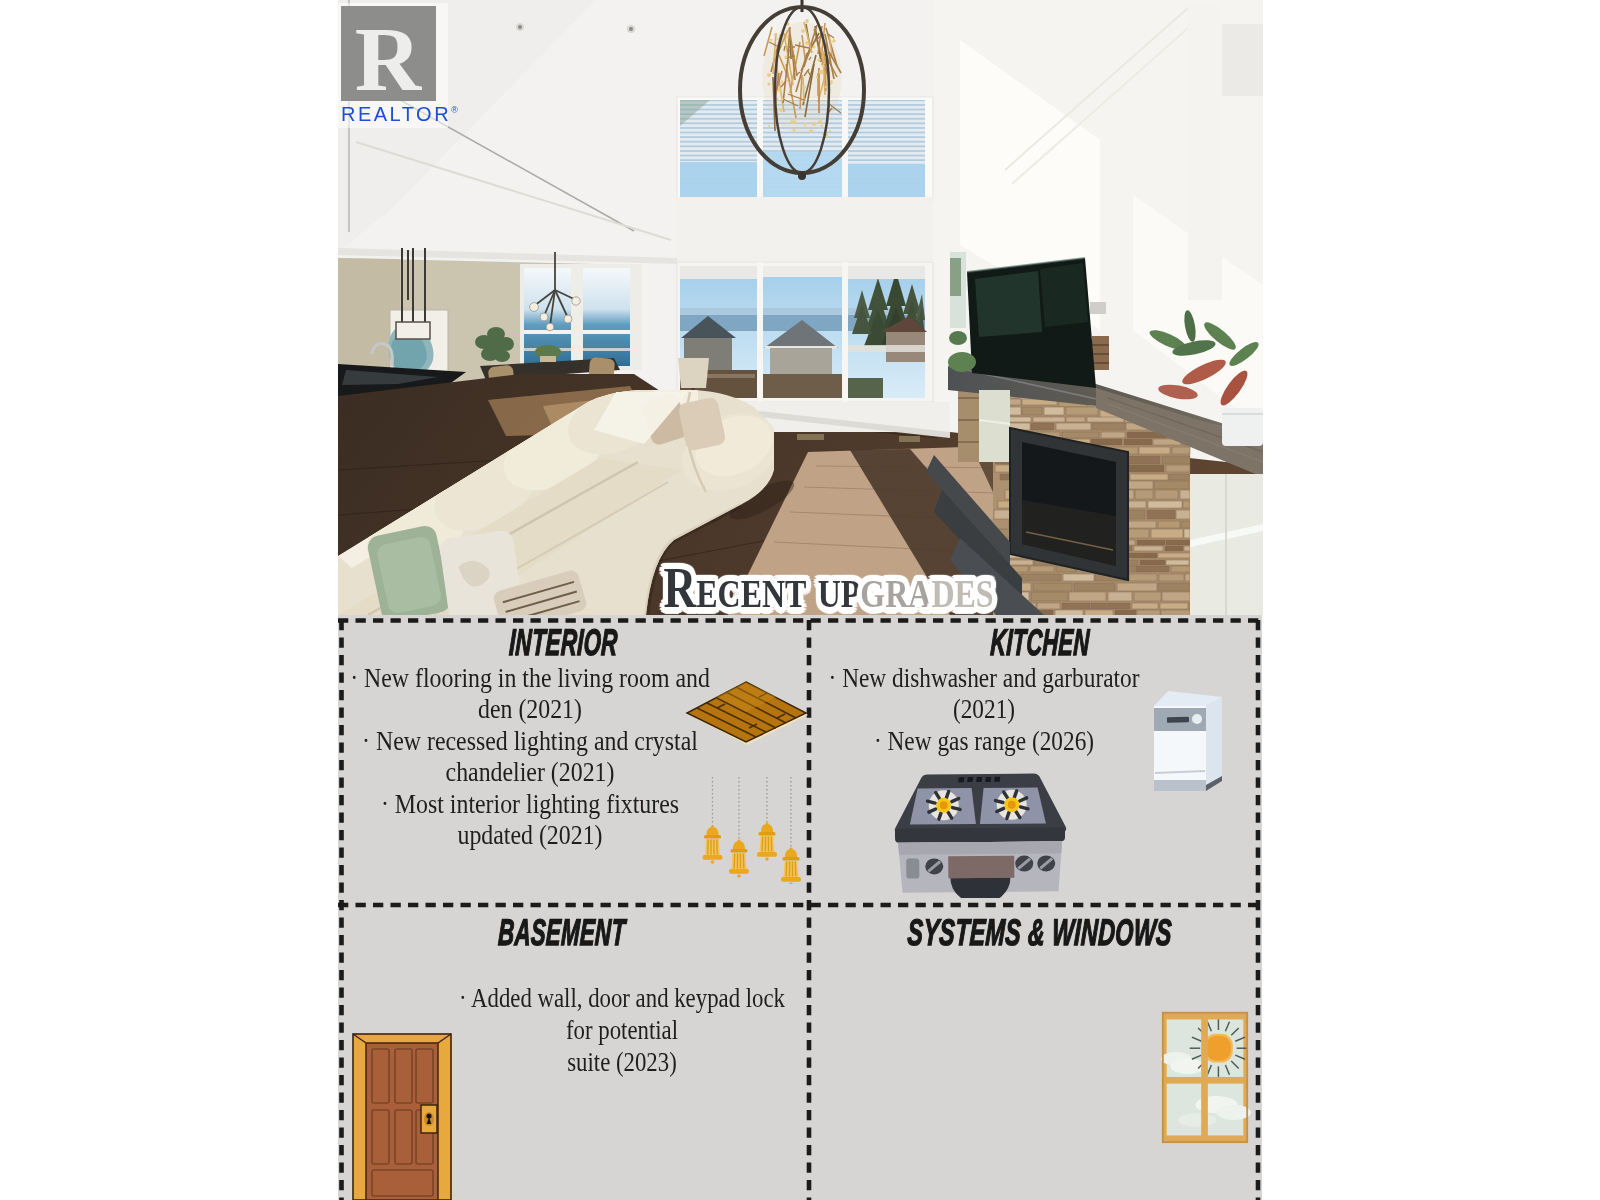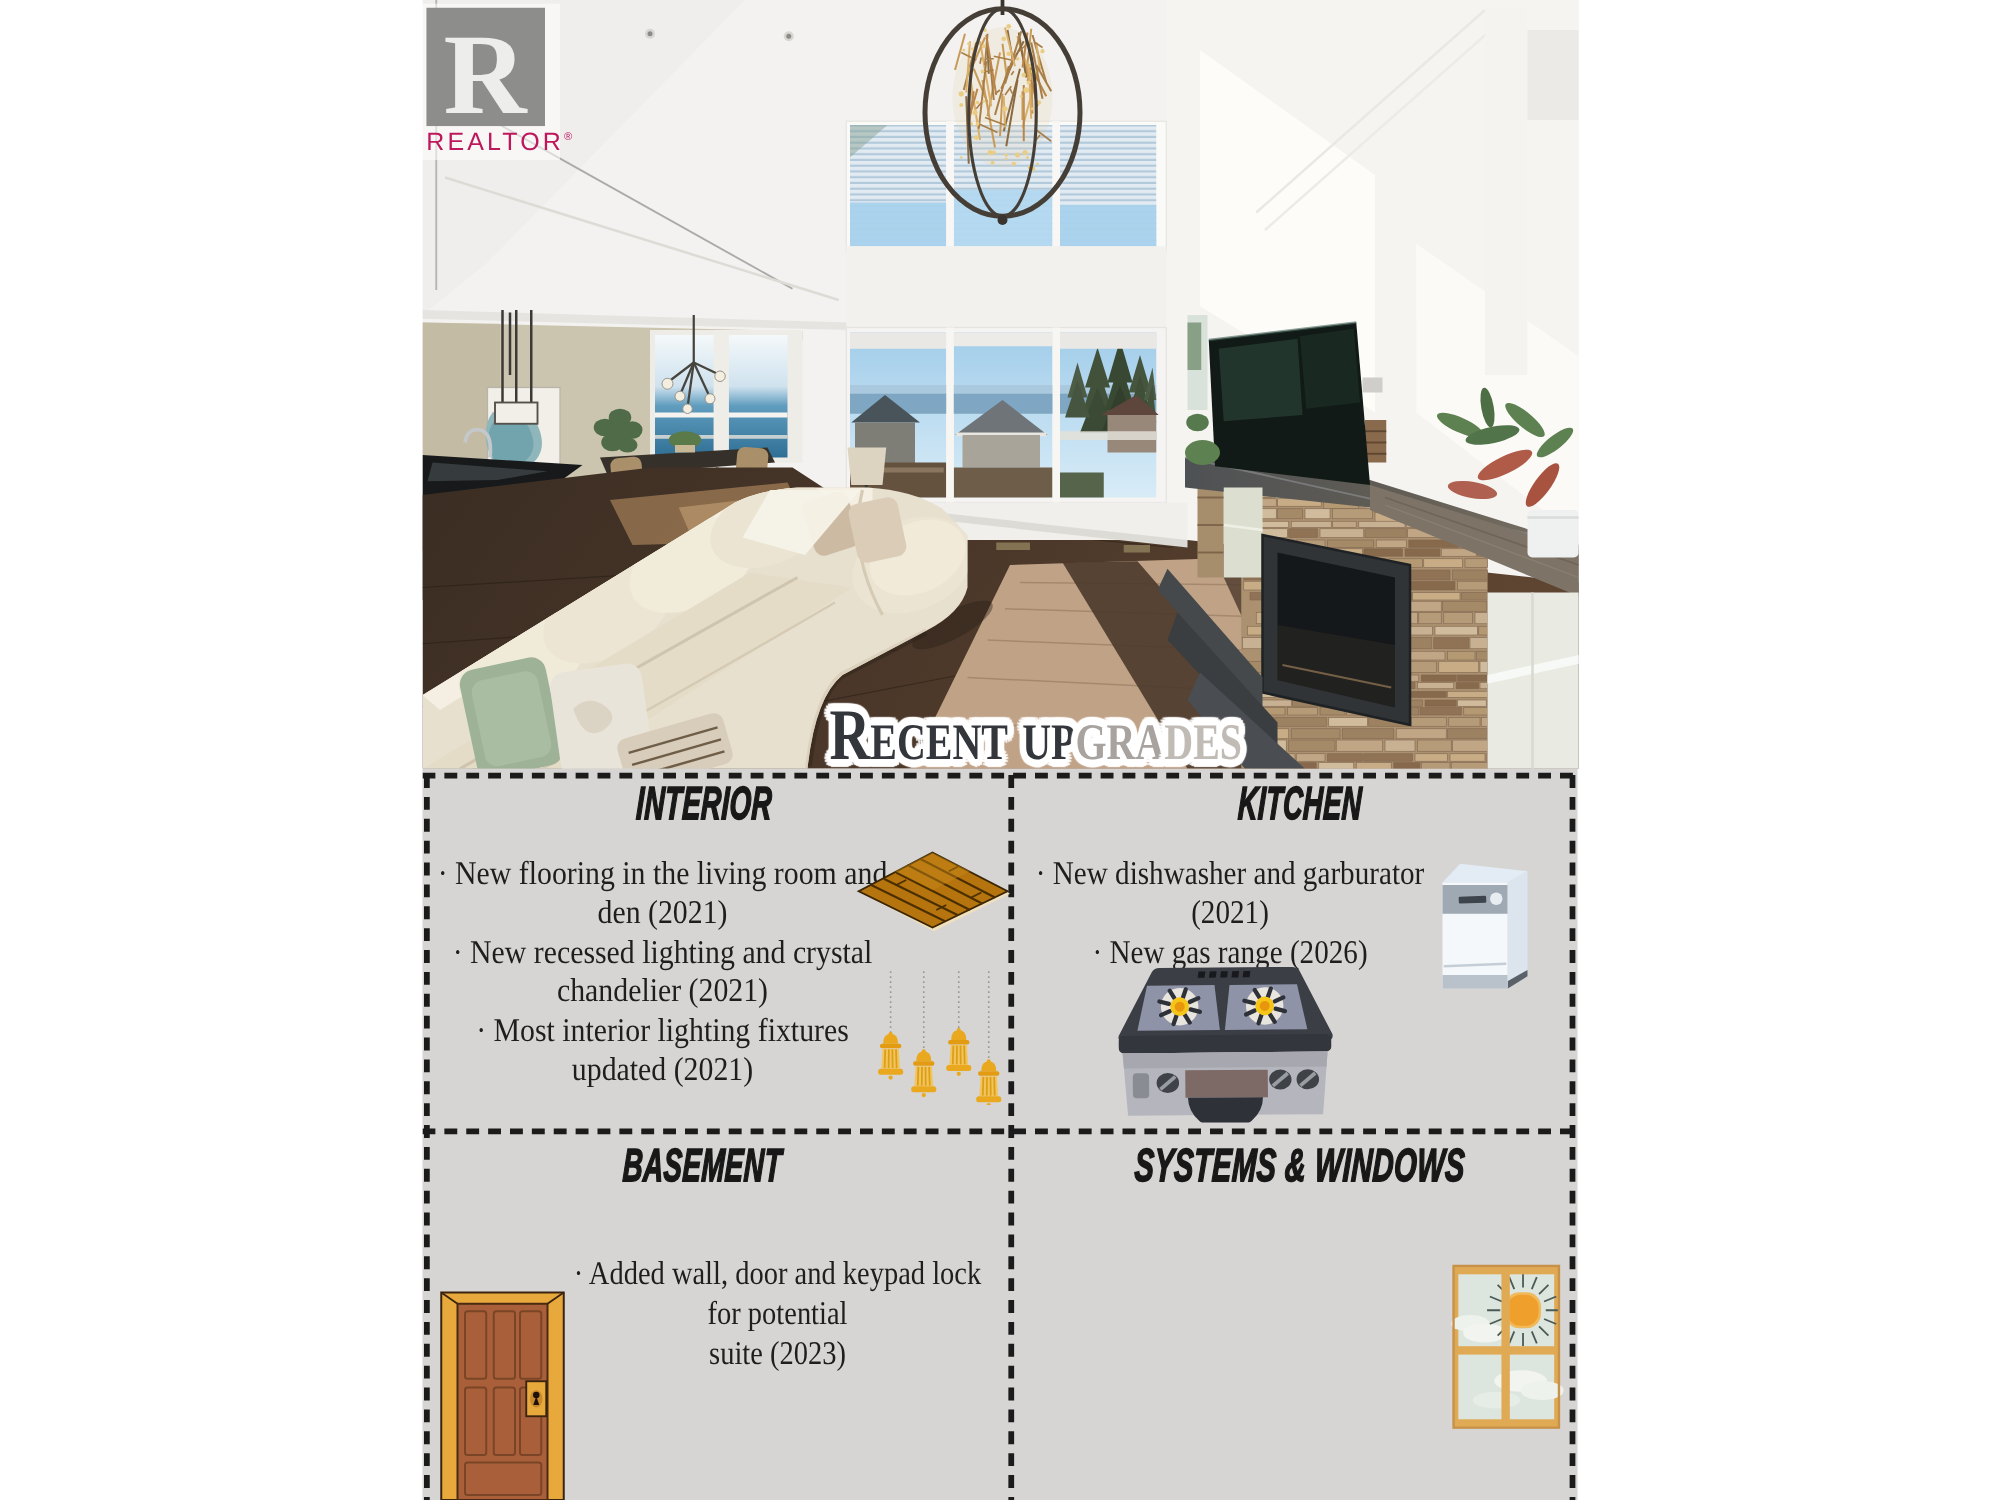--- a/index.html
+++ b/index.html
@@ -1,21 +1,21 @@
 <!DOCTYPE html>
 <html><head>
 <meta charset="utf-8">
 <style>
   html,body{margin:0;padding:0;}
   body{width:1600px;height:1200px;background:#ffffff;font-family:"Liberation Sans",sans-serif;overflow:hidden;}
   .page{position:relative;width:1600px;height:1200px;}
   .abs{position:absolute;}
   .title{font-family:"Liberation Sans",sans-serif;font-weight:bold;font-style:italic;color:#181818;text-align:center;font-size:37px;-webkit-text-stroke:1.4px #181818;}
   .title span{display:inline-block;transform-origin:50% 50%;white-space:nowrap;letter-spacing:0.5px;}
-  .blist{font-family:"Liberation Serif",serif;color:#1e1e1e;text-align:center;font-size:26.5px;margin-top:20px;}
+  .blist{font-family:"Liberation Serif",serif;color:#1e1e1e;text-align:center;font-size:26.5px;}
   .blist .in{display:inline-block;transform-origin:50% 50%;width:100%;white-space:nowrap;}
 </style>
 </head>
 <body>
 <div class="page">
 
 <svg class="abs" style="left:338px;top:0px" width="925" height="615" viewBox="0 0 925 615">
 <defs>
 <linearGradient id="skyg" x1="0" y1="0" x2="0" y2="1">
   <stop offset="0" stop-color="#a2cdea"></stop>
@@ -656,21 +656,21 @@
 <ellipse cx="464" cy="90" rx="27" ry="83" fill="none" stroke="#453e36" stroke-width="2.5"></ellipse>
 <circle cx="464" cy="176" r="4" fill="#3a342e"></circle>
 </g>
 </svg>
 
 <div class="abs" style="left:337px;top:3px;width:111px;height:125px;background:rgba(255,255,255,0.55)"></div>
 <svg class="abs" style="left:341px;top:6px" width="95" height="95" viewBox="0 0 95 95">
 <rect width="95" height="95" fill="#8d8d8b"></rect>
 <text x="47" y="84" text-anchor="middle" font-family="Liberation Serif,serif" font-weight="bold" font-size="92" fill="#ededeb">R</text>
 </svg>
-<div class="abs" style="left:341px;top:103px;width:107px;font-family:'Liberation Sans',sans-serif;font-size:20px;letter-spacing:2.5px;color:#be185d;text-align:center;">REALTOR<span style="font-size:9px;vertical-align:8px;letter-spacing:0">®</span></div>
+<div class="abs" style="left:341px;top:103px;width:107px;font-family:'Liberation Sans',sans-serif;font-size:20px;letter-spacing:2.5px;color:#1d4ed8;text-align:center;">REALTOR<span style="font-size:9px;vertical-align:8px;letter-spacing:0">®</span></div>
 
 <div class="abs" style="left:617px;top:561px;width:400px;text-align:center;font-family:'Liberation Serif',serif;font-weight:bold;font-variant:small-caps;font-size:58px;line-height:54px;white-space:nowrap;text-shadow:6.5px 0.0px 1px #fff,6.0px 2.5px 1px #fff,4.6px 4.6px 1px #fff,2.5px 6.0px 1px #fff,0.0px 6.5px 1px #fff,-2.5px 6.0px 1px #fff,-4.6px 4.6px 1px #fff,-6.0px 2.5px 1px #fff,-6.5px 0.0px 1px #fff,-6.0px -2.5px 1px #fff,-4.6px -4.6px 1px #fff,-2.5px -6.0px 1px #fff,-0.0px -6.5px 1px #fff,2.5px -6.0px 1px #fff,4.6px -4.6px 1px #fff,6.0px -2.5px 1px #fff,4.5px 0.0px 1px #fff,4.2px 1.7px 1px #fff,3.2px 3.2px 1px #fff,1.7px 4.2px 1px #fff,0.0px 4.5px 1px #fff,-1.7px 4.2px 1px #fff,-3.2px 3.2px 1px #fff,-4.2px 1.7px 1px #fff,-4.5px 0.0px 1px #fff,-4.2px -1.7px 1px #fff,-3.2px -3.2px 1px #fff,-1.7px -4.2px 1px #fff,-0.0px -4.5px 1px #fff,1.7px -4.2px 1px #fff,3.2px -3.2px 1px #fff,4.2px -1.7px 1px #fff;">
 <span style="display:inline-block;transform:scaleX(0.78);color:#33373c">Recent up<span style="color:rgba(96,88,80,0.55)">gra</span><span style="color:rgba(150,142,132,0.6)">des</span></span>
 </div>
 
 <div class="abs" style="left:338px;top:615px;width:924px;height:585px;background:#d6d5d3"></div>
 
 <svg class="abs" style="left:338px;top:615px" width="924" height="585" viewBox="0 0 924 585">
 <g stroke="#1b1b1b" stroke-width="4.6" stroke-dasharray="10.3 7.2">
 <line x1="0" y1="5.5" x2="924" y2="5.5"></line>

